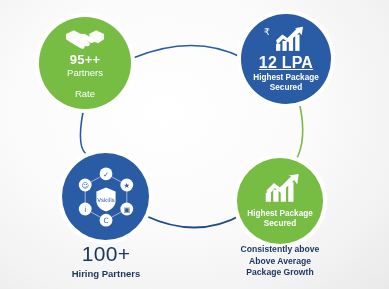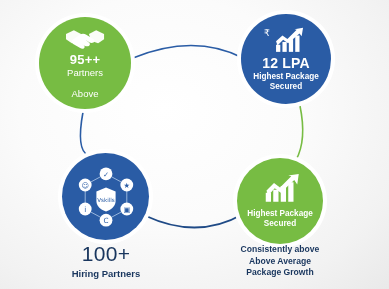--- a/index.html
+++ b/index.html
@@ -44,21 +44,21 @@
     line-height:1;
     letter-spacing:.2px;
   }
   .sub-lines{
     line-height:1.12;
     font-weight:bold;
   }
 
   #node-tl .big-num{font-size:13px;margin-top:3px;}
   #node-tl .sub-lines{font-size:9.5px;margin-top:2px;font-weight:normal;}
-  #node-tr .big-num{font-size:14px;margin-top:2px;}
+  #node-tr .big-num{font-size:16px;margin-top:2px;text-decoration:underline;}
   #node-tr .sub-lines{font-size:8.2px;margin-top:2px;}
   #node-br .sub-lines{font-size:8.2px;margin-top:5px;}
 
   
   .caption{
     position:absolute;text-align:center;color:#19365e;
   }
   #cap-bl{left:44px;top:242px;width:124px;}
   #cap-bl .cap-main{font-size:21px;font-weight:normal;letter-spacing:.3px;}
   #cap-bl .cap-sub{font-size:9.5px;font-weight:bold;margin-top:2px;}
@@ -94,21 +94,21 @@
           <path d="M24 13 C27 11 31 11 34 13 L45 20 C47 21 47 24 45 25 C43 26 41 26 39 25 L33 21
                    L38 25 C40 26 40 29 38 30 C36 31 34 31 32 30 L27 27 L30 29 C32 30 32 33 30 34
                    C28 35 26 34 24 33 L14 27 C12 26 11 23 13 21 Z"></path>
         </g>
       </svg>
     </span>
     <span class="big-num">95++</span>
     <span class="sub-lines">
       <span>Partners</span><br>
       <br>
-      <span>Above</span>
+      <span>Rate</span>
     </span>
   </div>
 
   <div class="node blue" id="node-tr">
     <span class="icon-wrap">
       <svg width="46" height="27" viewBox="0 0 64 38">
         <g fill="#ffffff">
           <text x="1" y="13" font-family="'DejaVu Sans',sans-serif" font-size="13" fill="#ffffff">₹</text>
           <path d="M18 20 L27 12 L34 17 L47 4 L44 3 L56 1 L54 13 L51 9 L35 23 L28 18 L20 26 Z"></path>
           <rect x="18" y="25" width="6" height="10"></rect>

